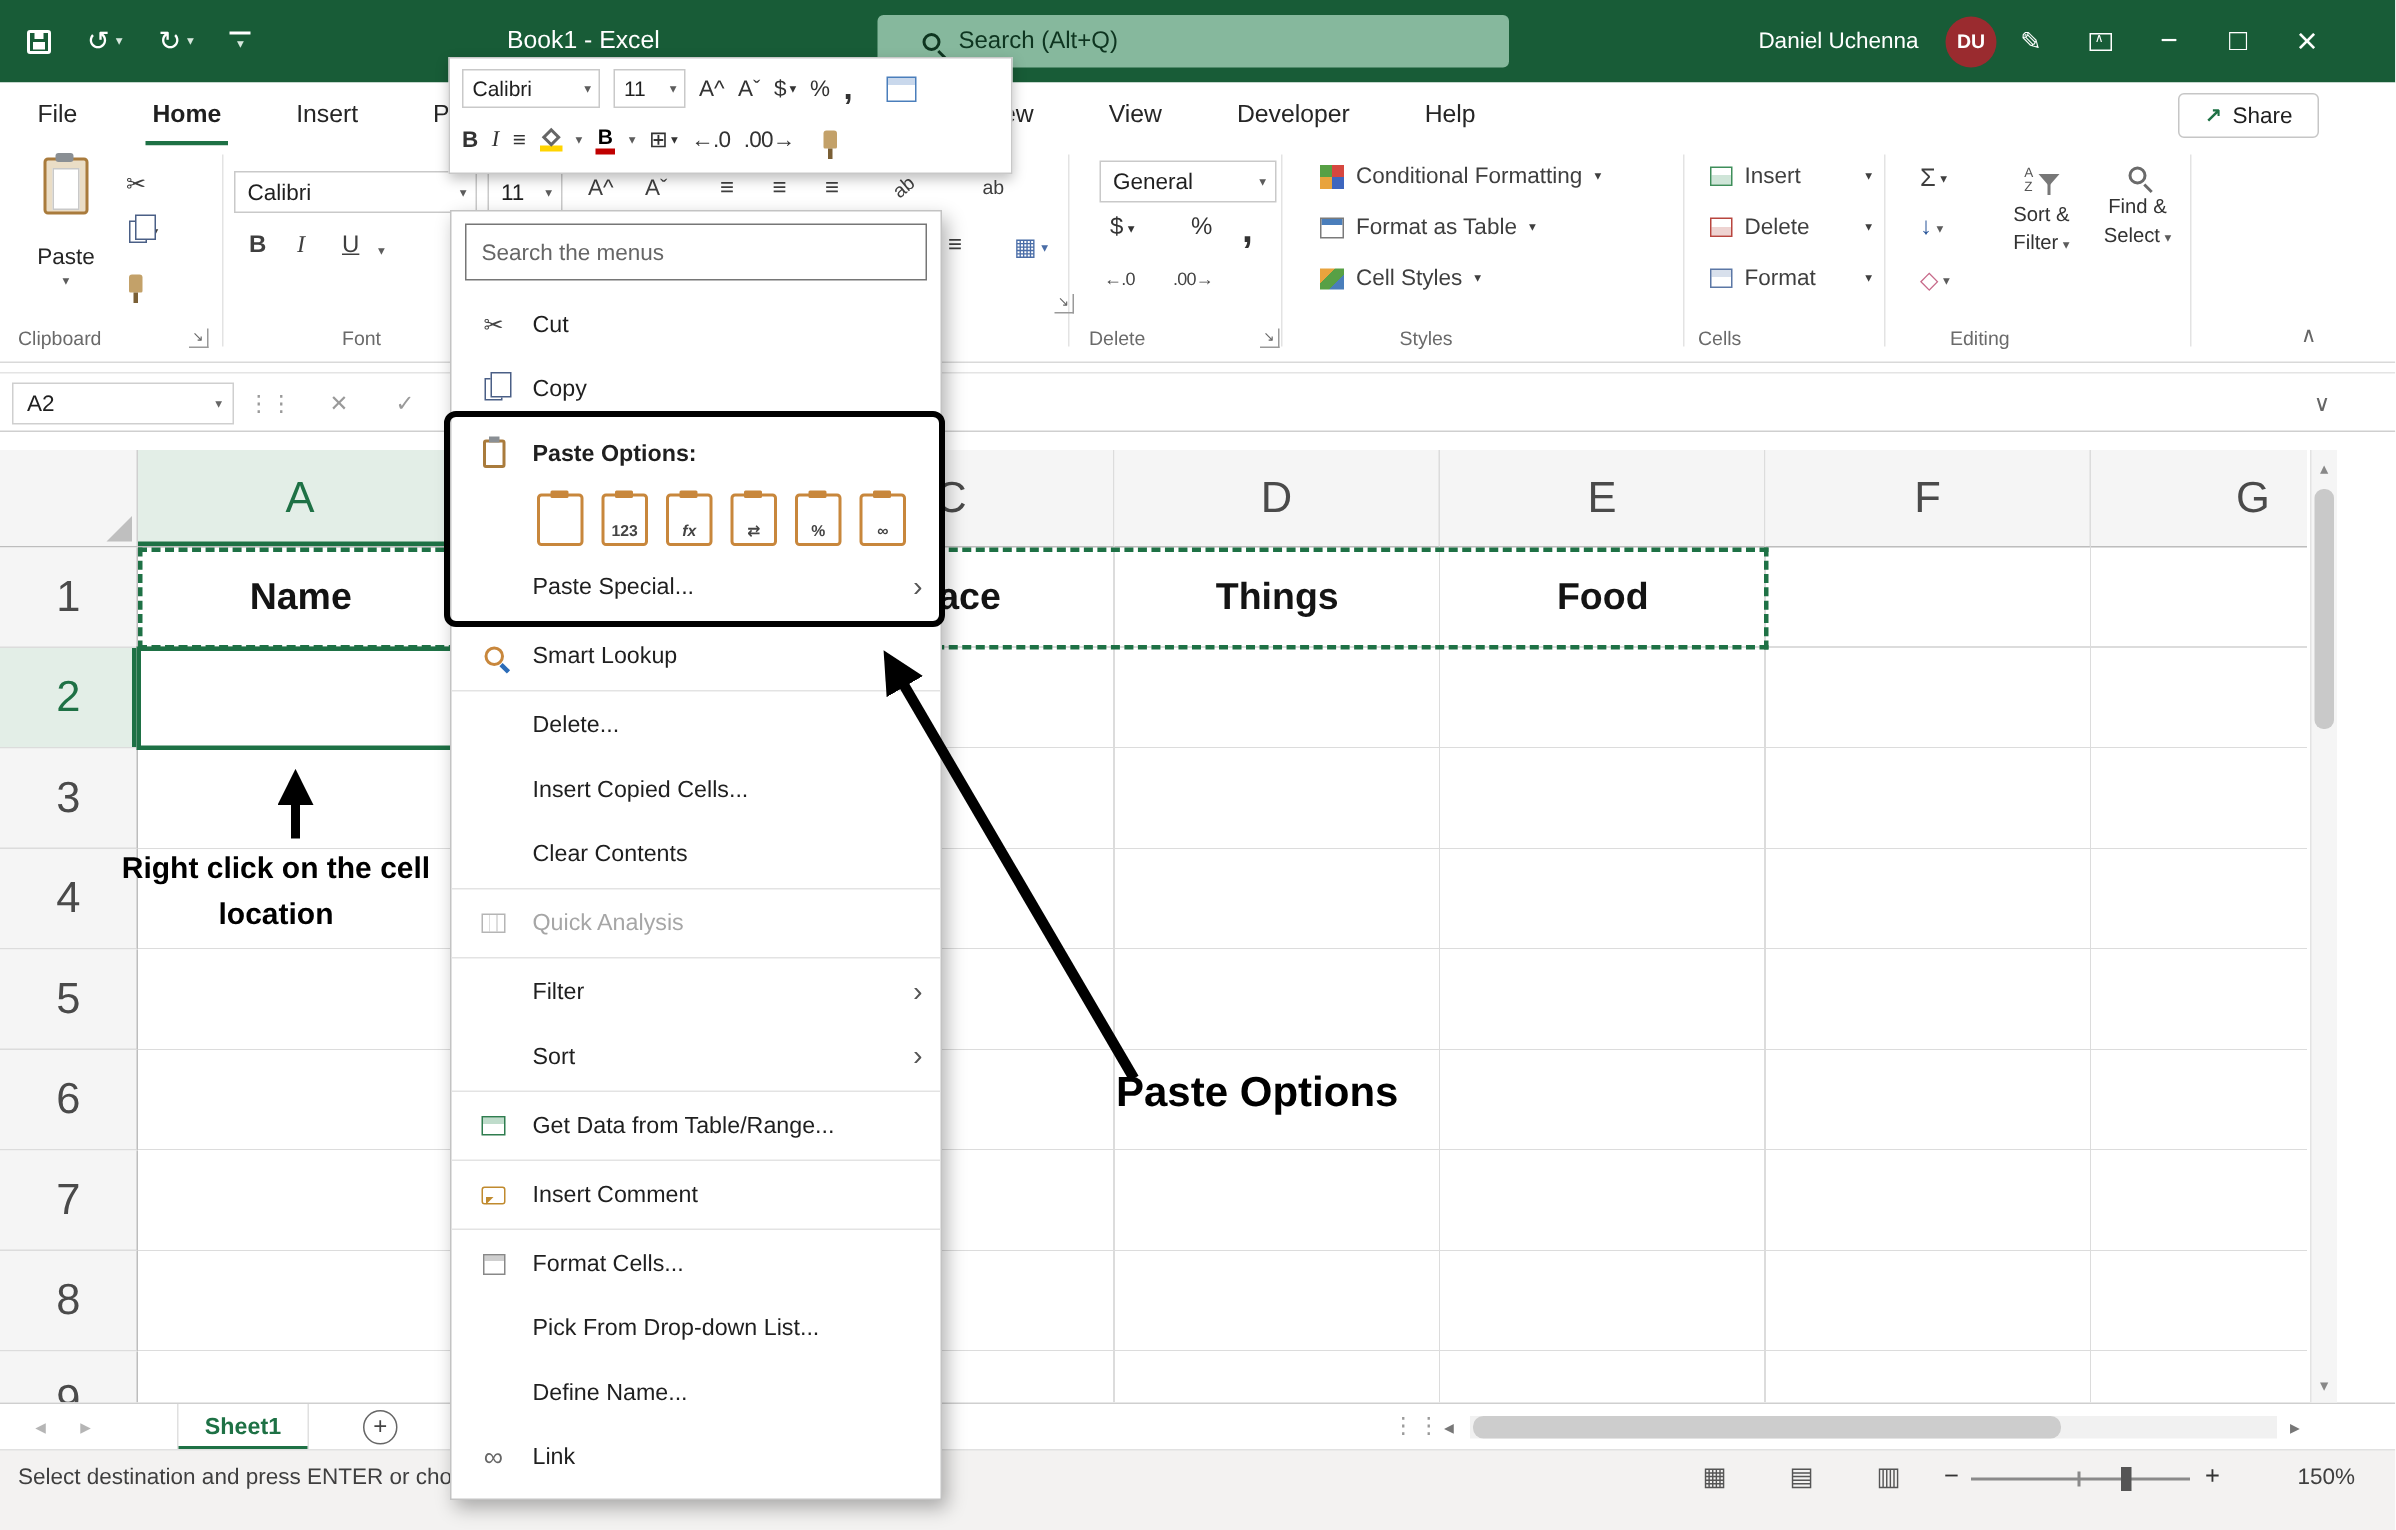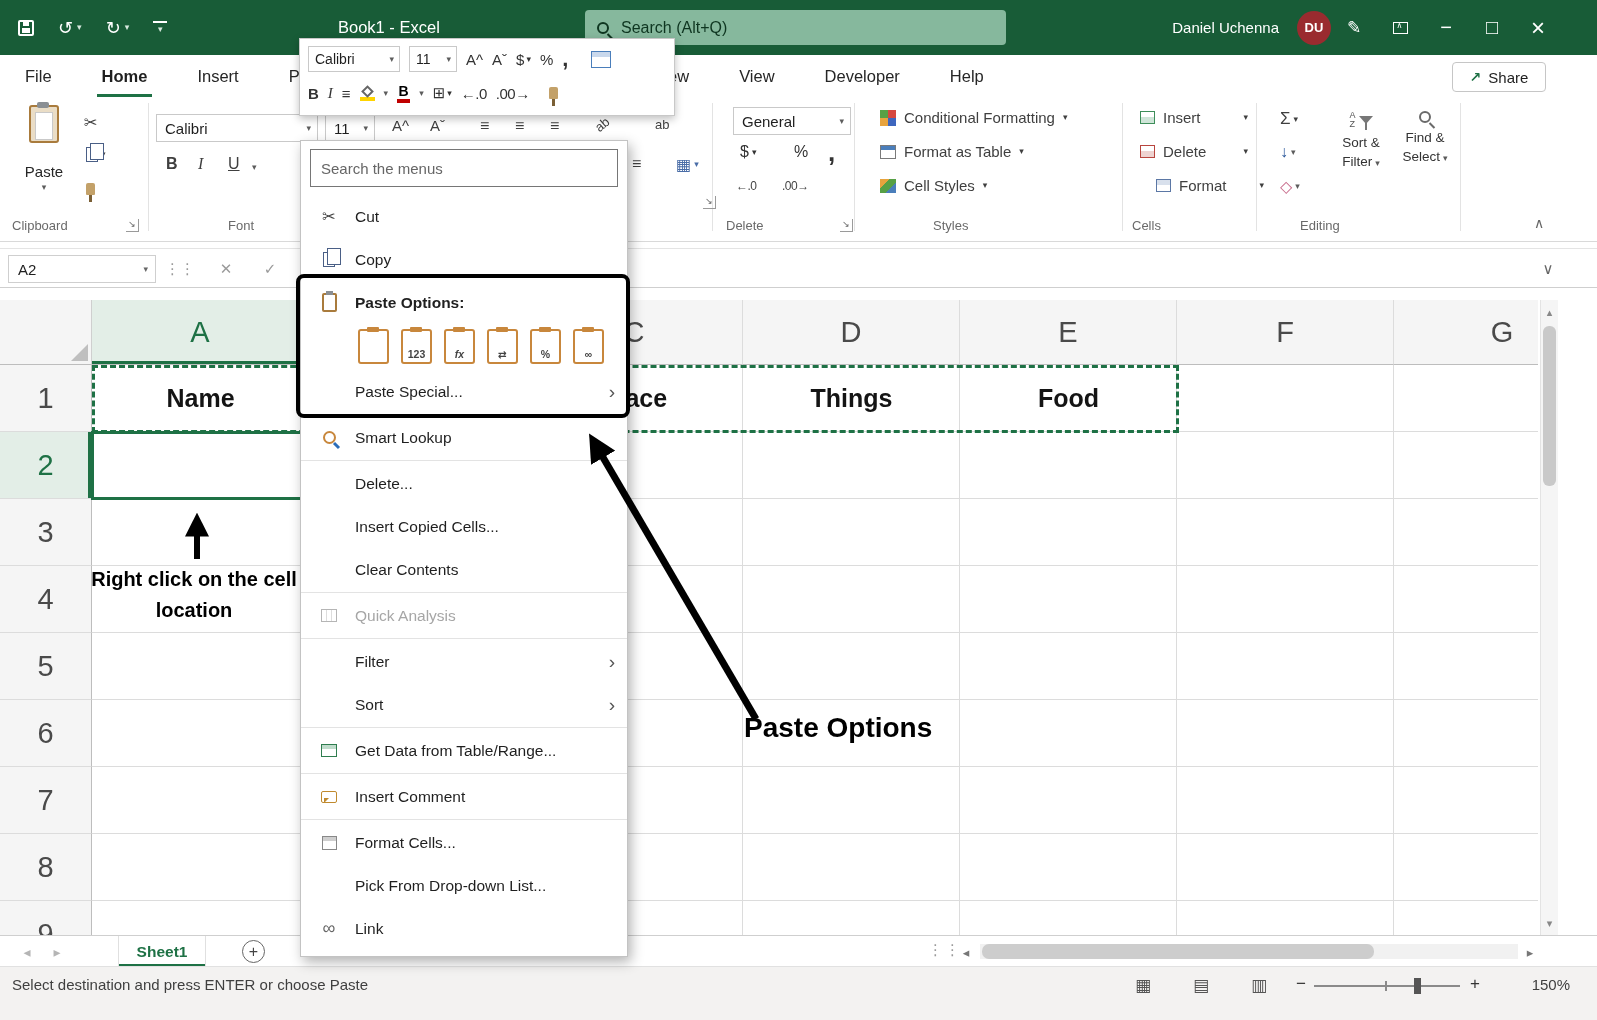--- a/index.html
+++ b/index.html
@@ -11,21 +11,21 @@
 .qat{position:absolute;left:18px;top:0;height:55px;display:flex;align-items:center;gap:24px;}
 .tbtn{display:flex;align-items:center;gap:4px;font-size:18px;color:#fff;}
 .car{font-size:9px;line-height:1;}
 .car::before{content:"▾";}
 .car-w{color:#d7e8de;}
 .ic-save{width:16px;height:16px;border:2px solid #fff;border-radius:2px;position:relative;}
 .ic-save::before{content:"";position:absolute;top:-1px;left:3px;width:6px;height:5px;background:#fff;}
 .ic-save::after{content:"";position:absolute;bottom:1px;left:2px;width:8px;height:5px;background:#fff;}
 .qat-line{width:14px;height:2px;background:#fff;display:block;margin-bottom:2px;}
 .tb-title{position:absolute;left:338px;top:0;height:55px;display:flex;align-items:center;font-size:16.5px;}
-.tb-search{position:absolute;left:585px;top:10px;width:421px;height:35px;background:#86B89D;border-radius:4px;display:flex;align-items:center;gap:12px;padding-left:12px;color:#0E3520;font-size:16px;}
+.tb-search{position:absolute;left:585px;top:10px;width:421px;height:35px;background:#86B89D;border-radius:4px;display:flex;align-items:center;gap:12px;padding-left:30px;color:#0E3520;font-size:16px;}
 .ic-mag-dark{width:12px;height:12px;border:2px solid #0E3520;border-radius:50%;position:relative;flex:none;}
 .ic-mag-dark::after{content:"";position:absolute;left:10px;top:9px;width:2px;height:7px;background:#0E3520;transform:rotate(-45deg);}
 .tb-right{position:absolute;right:0;top:0;height:55px;display:flex;align-items:center;padding-right:36px;}
 .user-name{font-size:15px;margin-right:18px;}
 .avatar{width:34px;height:34px;border-radius:50%;background:#9A2B2F;color:#fff;font-size:13px;font-weight:700;display:flex;align-items:center;justify-content:center;}
 .tb-ic{width:46px;height:55px;display:flex;align-items:center;justify-content:center;font-size:17px;color:#fff;}
 .ic-ribopt{width:15px;height:12px;border:1.5px solid #fff;position:relative;}
 .ic-ribopt::after{content:"∧";position:absolute;left:3px;top:-2px;font-size:8px;color:#fff;}
 .wbtn{width:46px;height:55px;display:flex;align-items:center;justify-content:center;font-size:20px;color:#fff;}
 
@@ -148,21 +148,21 @@
 .ic-slook::after{content:"";position:absolute;left:10px;top:9px;width:3px;height:7px;background:#2B6CB8;transform:rotate(-45deg);}
 .ic-qa{width:16px;height:13px;border:1.5px solid #b5b5b5;background:repeating-linear-gradient(to right,#fff 0 4px,#ddd 4px 5px);}
 .ic-gdata{width:16px;height:13px;border:1.5px solid #2F7D4F;background:linear-gradient(#BFDCCB 0 4px,#fff 4px);}
 .ic-cmt{width:16px;height:12px;border:1.5px solid #C08A2E;border-radius:2px;background:#fff;position:relative;}
 .ic-cmt::after{content:"";position:absolute;left:2px;bottom:-6px;width:0;height:0;border:5px solid transparent;border-top-color:#C08A2E;border-left-width:0;}
 .ic-fcell{width:15px;height:14px;border:1.5px solid #888;background:linear-gradient(#cfcfcf 0 4px,#fff 4px);}
 
 
 .annobox{position:absolute;left:296px;top:274px;width:334px;height:144px;border:4px solid #000;border-radius:8px;z-index:55;pointer-events:none;}
 .annosvg{position:absolute;left:0;top:0;width:1597px;height:1020px;z-index:60;pointer-events:none;}
-.cellnote{position:absolute;left:74px;top:564px;width:240px;text-align:center;font-size:20px;font-weight:700;color:#000;line-height:1.55;z-index:20;}
+.cellnote{position:absolute;left:64px;top:564px;width:240px;text-align:center;font-size:20px;font-weight:700;color:#000;line-height:1.55;z-index:20;}
 .pastenote{position:absolute;left:744px;top:712px;font-size:28px;font-weight:700;color:#000;z-index:61;}
 </style>
 </head>
 <body>
 
 <div class="app">
 
   <header class="titlebar">
     <div class="qat">
       <span class="tbtn">
@@ -344,21 +344,21 @@
     <div class="smic" style="left:1140px;top:12px;gap:8px;font-size:15px;width:108px;">
       <span class="ic-cellgrid"></span>
       <span>Insert</span>
       <span class="car" style="margin-left:auto;"></span>
     </div>
     <div class="smic" style="left:1140px;top:46px;gap:8px;font-size:15px;width:108px;">
       <span class="ic-cellgrid red"></span>
       <span>Delete</span>
       <span class="car" style="margin-left:auto;"></span>
     </div>
-    <div class="smic" style="left:1140px;top:80px;gap:8px;font-size:15px;width:108px;margin-left:16px;">
+    <div class="smic" style="left:1140px;top:80px;gap:8px;font-size:15px;width:108px;">
       <span class="ic-cellgrid gray"></span>
       <span>Format</span>
       <span class="car" style="margin-left:auto;"></span>
     </div>
     <div class="grouplabel" style="left:1132px;width:120px;">Cells</div>
 
     <span class="smic" style="left:1280px;top:12px;font-size:17px;">
         <span>Σ</span>
         <span class="car"></span>
       </span>
@@ -652,20 +652,23 @@
     </div>
     <div class="msep"></div>
     <div class="mi">
       <span class="mic">
           <span class="ic-fcell"></span>
         </span>
       <span>Format Cells...</span>
     </div>
     <div class="mi">
       <span>Pick From Drop-down List...</span>
+    </div>
+    <div class="mi">
+      <span>Define Name...</span>
     </div>
     <div class="mi">
       <span class="mic" style="font-size:18px;color:#666;">∞</span>
       <span>Link</span>
     </div>
   </div>
 
   <div class="annobox"></div>
   <svg class="annosvg" viewBox="0 0 1597 1020">
     <defs>

